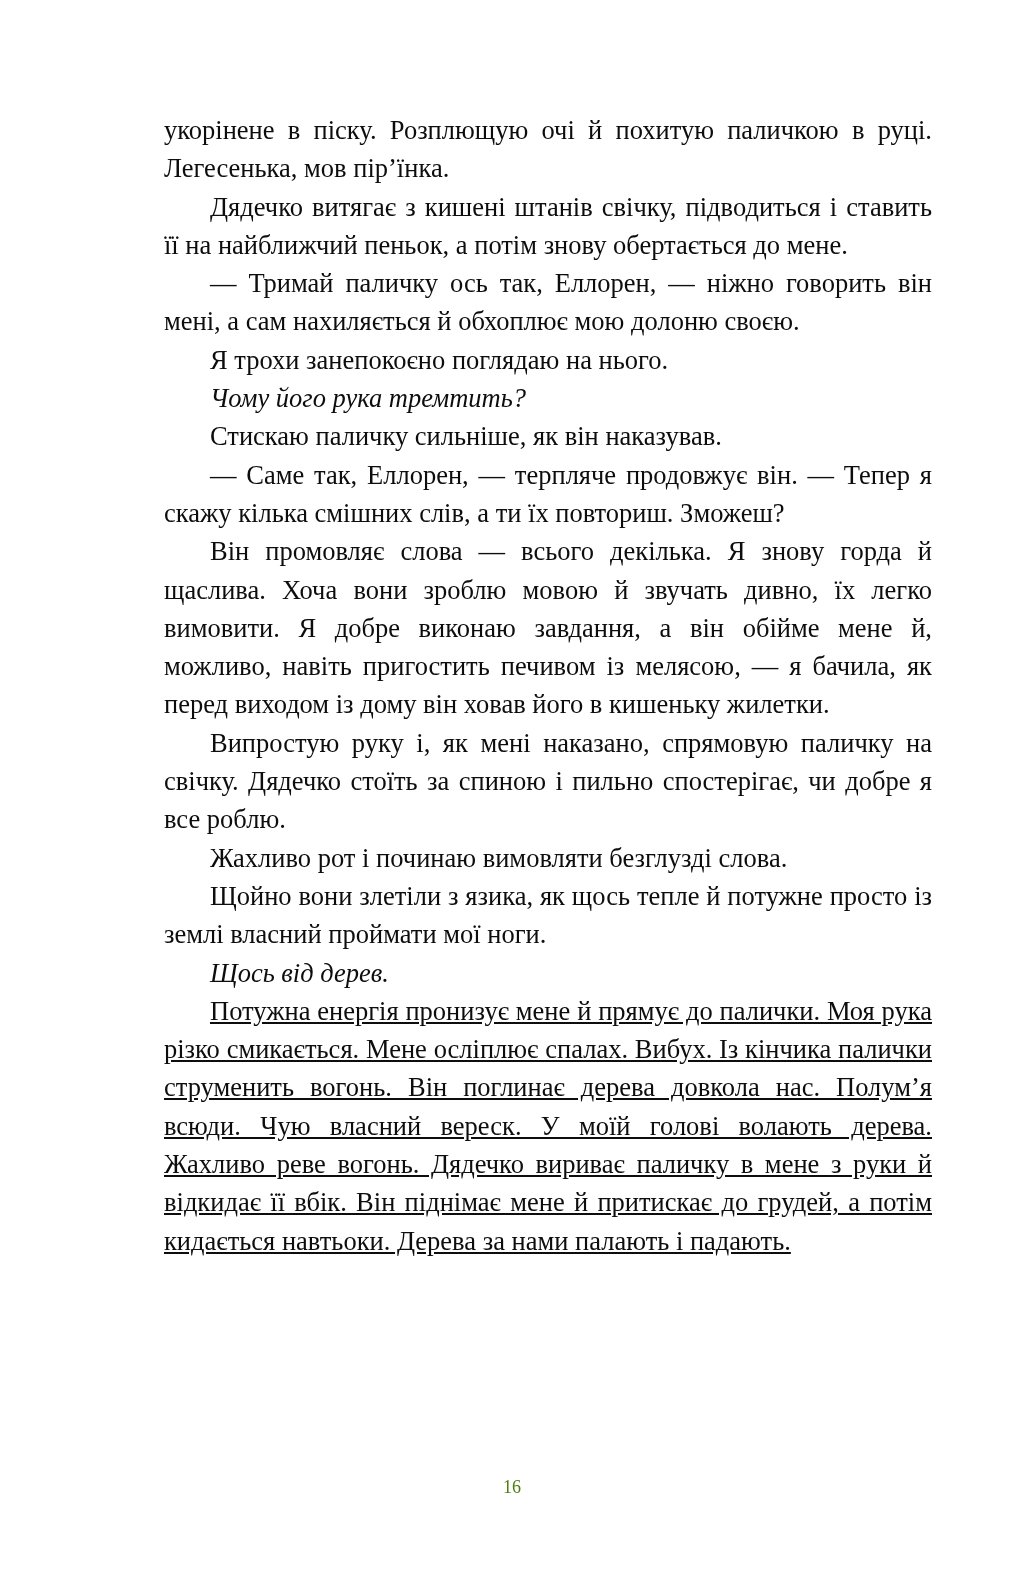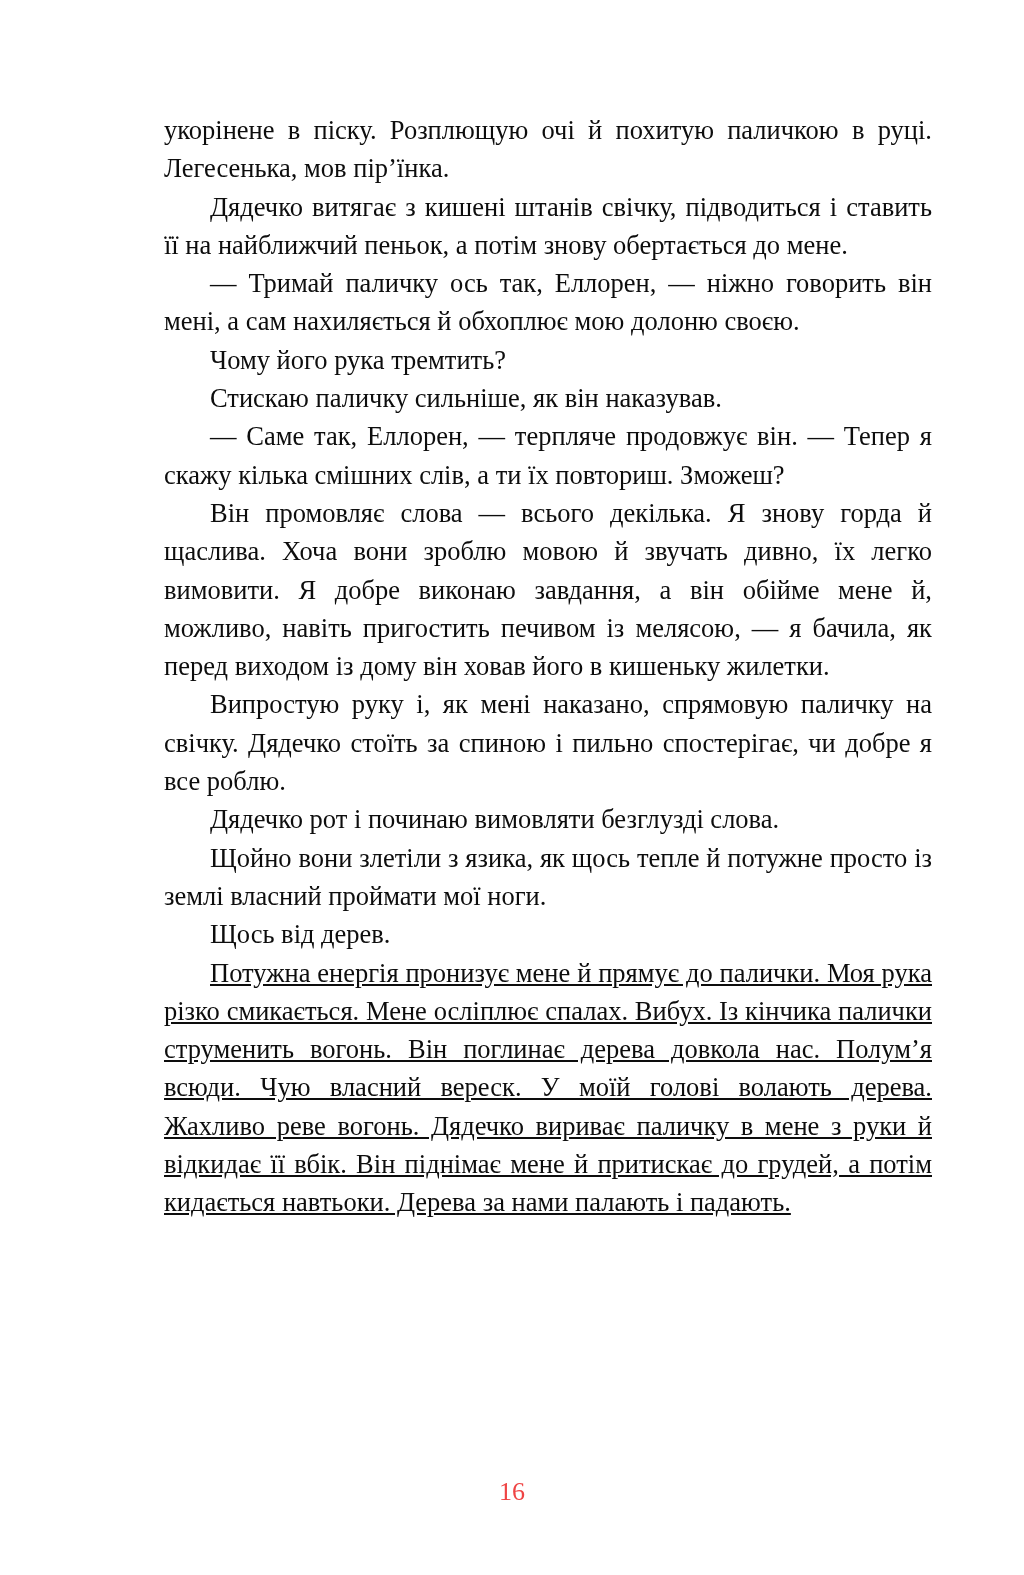--- a/index.html
+++ b/index.html
@@ -31,52 +31,54 @@
     hyphens: manual;
   }
   .textblock p {
     margin: 0;
     text-indent: 46px;
   }
   .textblock p.noindent {
     text-indent: 0;
   }
   .textblock p.italic {
+    font-style: italic;
   }
   
   .textblock p:last-child {
     margin-bottom: 0;
     text-decoration: underline;
   }
   .page-number {
     position: absolute;
     left: 0;
     right: 0;
     top: 1462px;
     text-align: center;
     font-family: "Liberation Serif", "DejaVu Serif", serif;
-    font-size: 26px;
-    color: #ef4444;
+    font-size: 18px;
+    color: #4d7c0f;
   }
 </style>
 </head>
 <body>
 
 <div class="page">
 
   <div class="textblock">
     <p class="noindent">укорінене в піску. Розплющую очі й похитую паличкою в руці. Легесенька, мов пір’їнка.</p>
     <p>Дядечко витягає з кишені штанів свічку, підводиться і ставить її на найближчий пеньок, а потім знову обертається до мене.</p>
     <p>— Тримай паличку ось так, Еллорен, — ніжно говорить він мені, а сам нахиляється й обхоплює мою долоню своєю.</p>
+    <p>Я трохи занепокоєно поглядаю на нього.</p>
     <p class="italic">Чому його рука тремтить?</p>
     <p>Стискаю паличку сильніше, як він наказував.</p>
     <p>— Саме так, Еллорен, — терпляче продовжує він. — Тепер я скажу кілька смішних слів, а ти їх повториш. Зможеш?</p>
     <p>Він промовляє слова — всього декілька. Я знову горда й щаслива. Хоча вони зроблю мовою й звучать дивно, їх легко вимовити. Я добре виконаю завдання, а він обійме мене й, можливо, навіть пригостить печивом із мелясою, — я бачила, як перед виходом із дому він ховав його в кишеньку жилетки.</p>
     <p>Випростую руку і, як мені наказано, спрямовую паличку на свічку. Дядечко стоїть за спиною і пильно спостерігає, чи добре я все роблю.</p>
-    <p>Дядечко рот і починаю вимовляти безглузді слова.</p>
+    <p>Жахливо рот і починаю вимовляти безглузді слова.</p>
     <p>Щойно вони злетіли з язика, як щось тепле й потужне просто із землі власний проймати мої ноги.</p>
     <p class="italic">Щось від дерев.</p>
     <p>Потужна енергія пронизує мене й прямує до палички. Моя рука різко смикається. Мене осліплює спалах. Вибух. Із кінчика палички струменить вогонь. Він поглинає дерева довкола нас. Полум’я всюди. Чую власний вереск. У моїй голові волають дерева. Жахливо реве вогонь. Дядечко вириває паличку в мене з руки й відкидає її вбік. Він піднімає мене й притискає до грудей, а потім кидається навтьоки. Дерева за нами палають і падають.</p>
   </div>
 
   <div class="page-number">16</div>
 
 </div>
 
 </body></html>

